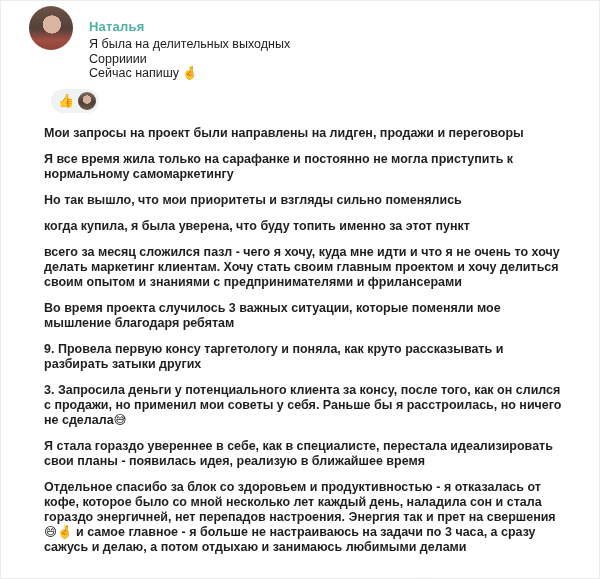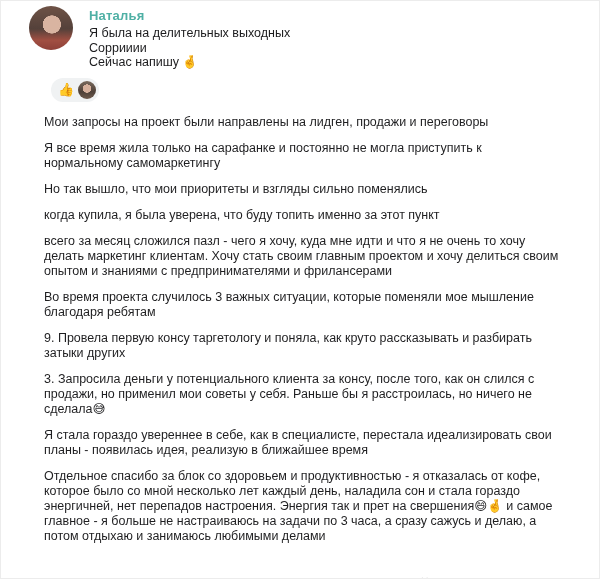--- a/index.html
+++ b/index.html
@@ -10,21 +10,21 @@
     overflow:hidden;
   }
   .screen{
     position:relative;
     width:598px;height:577px;
     background:#ffffff;
     border:1px solid #ececec;
     box-sizing:content-box;
   }
   
-  .msg-header{position:relative;padding-top:7px;min-height:60px;}
+  .msg-header{position:relative;padding-top:18px;min-height:60px;}
   .avatar{
     position:absolute;left:28px;top:5px;
     width:44px;height:44px;border-radius:50%;
     background:
       radial-gradient(circle at 52% 42%, #d9b4a1 0 26%, rgba(0,0,0,0) 27%),
       linear-gradient(180deg,#6e5246 0%,#54413a 52%,#a14f42 78%,#8e4038 100%);
     cursor:pointer;
   }
   .header-text{margin-left:88px;}
   .author-name{
@@ -47,21 +47,21 @@
     background:
       radial-gradient(circle at 50% 42%, #d6b09c 0 30%, rgba(0,0,0,0) 31%),
       linear-gradient(180deg,#7a6a5d 0%,#4e4038 60%,#6e5a4c 100%);
   }
   
   .message-body{
     margin:13px 35px 0 43px;
     max-width:525px;
     font-size:12.5px;line-height:15px;color:#1f1f21;
   }
-  .message-body p{margin:0 0 11px 0;padding:0;}
+  .message-body p{margin:0 0 11px 0;padding:0;font-weight:bold;}
   
   .cutoff{
     position:absolute;left:420px;bottom:0px;
     font-size:10px;color:#b9b9b9;letter-spacing:2px;line-height:6px;
     height:5px;overflow:hidden;
   }
 </style>
 </head>
 <body>
 

